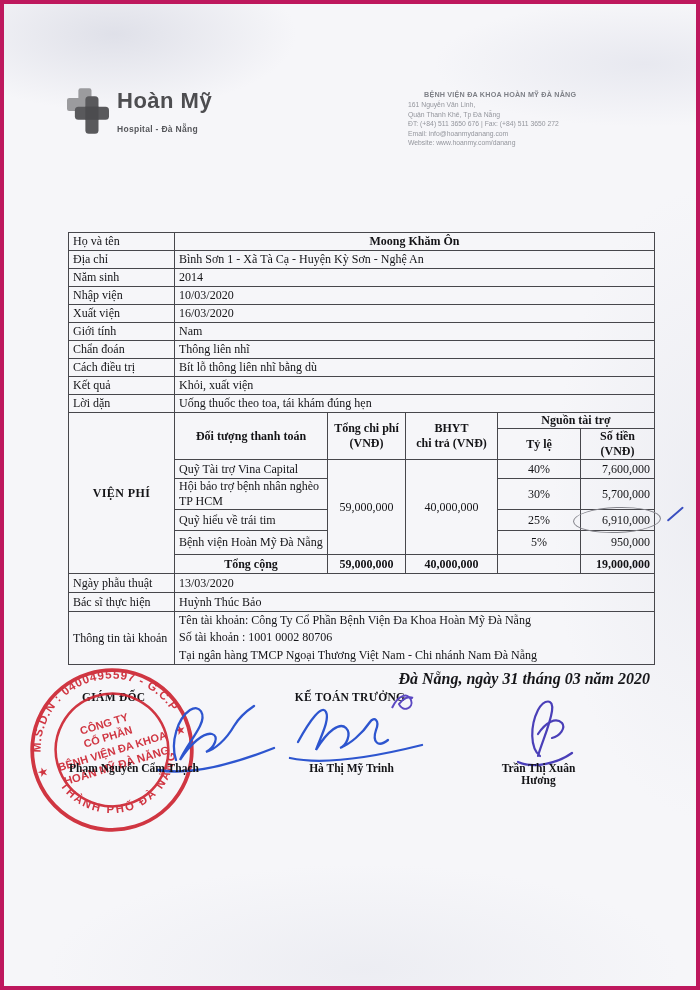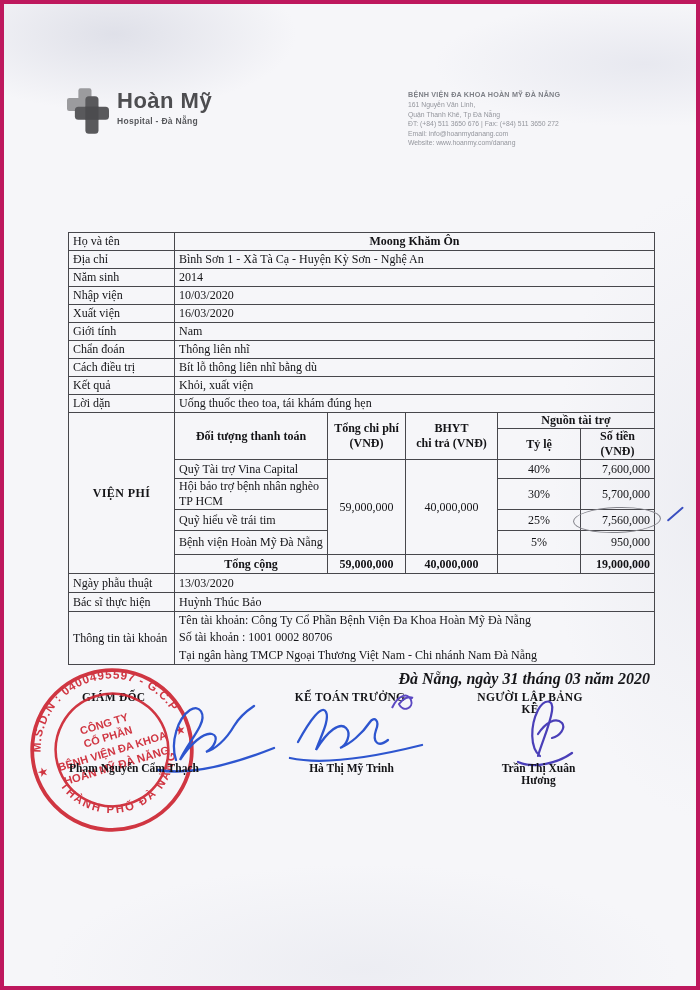--- a/index.html
+++ b/index.html
@@ -13,27 +13,27 @@
     background:
       radial-gradient(ellipse 260px 110px at 110px 30px, rgba(208,210,222,.6), transparent 70%),
       radial-gradient(ellipse 300px 90px at 640px 60px, rgba(214,216,228,.45), transparent 70%),
       radial-gradient(ellipse 420px 140px at 360px 965px, rgba(222,224,233,.4), transparent 75%),
       radial-gradient(ellipse 200px 420px at 698px 500px, rgba(220,222,231,.35), transparent 75%);
   }
   
   .logo{position:absolute;left:63px;top:84px;display:flex;align-items:flex-start;}
   .logo-text{margin-left:8px;font-family:"Liberation Sans","DejaVu Sans",sans-serif;}
   .brand{font-size:22px;font-weight:600;color:#4d4d50;letter-spacing:.5px;line-height:26px;}
-  .brand-sub{font-size:8.5px;font-weight:bold;color:#56575b;margin-top:2px;letter-spacing:.3px;}
+  .brand-sub{font-size:8.5px;font-weight:bold;color:#56575b;margin-top:10px;letter-spacing:.3px;}
   .contact{
     position:absolute;left:404px;top:86px;width:230px;
     font-family:"Liberation Sans","DejaVu Sans",sans-serif;
     font-size:6.8px;line-height:1.4;color:#94969d;
   }
-  .contact .c-name{font-weight:bold;color:#7e8087;font-size:7.2px;letter-spacing:.2px;}
+  .contact .c-name{font-weight:bold;color:#7e8087;font-size:7.2px;letter-spacing:.2px;margin-left:16px;}
   
   .title{position:absolute;left:0;top:186px;width:100%;text-align:center;
     font-size:15px;font-weight:bold;letter-spacing:.6px;color:#141417;}
   
   table.doc{position:absolute;left:64px;top:228px;width:586px;border-collapse:collapse;table-layout:fixed;}
   .doc td{border:1px solid #47474c;font-size:12px;padding:0 4px;vertical-align:middle;line-height:1.25;color:#141417;}
   tr.inforow{height:18px;}
   .lbl{padding-left:6px;}
   .val{padding-left:8px;}
   .name-val{text-align:center;font-weight:bold;}
@@ -179,21 +179,21 @@
     <tr class="feeR2">
       <td class="payer">Hội bảo trợ bệnh nhân nghèo TP HCM</td>
       <td class="ratio">30%</td>
       <td class="amount">5,700,000</td>
     </tr>
     <tr class="feeR3">
       <td class="payer">Quỹ hiểu về trái tim</td>
       <td class="ratio">25%</td>
       <td class="amount pos-rel">
         <span class="pencil-ellipse"></span>
-        <span>7,560,000</span>
+        <span>6,910,000</span>
       </td>
     </tr>
     <tr class="feeR4">
       <td class="payer">Bệnh viện Hoàn Mỹ Đà Nẵng</td>
       <td class="ratio">5%</td>
       <td class="amount">950,000</td>
     </tr>
 
     <tr class="total-row">
       <td class="num">Tổng cộng</td>
@@ -221,21 +221,20 @@
     </tr>
   </tbody>
     </table>
 
   <div class="blue-tick"></div>
 
   <div class="date-line">Đà Nẵng, ngày 31 tháng 03 năm 2020</div>
 
   <div class="sig-title t1">GIÁM ĐỐC</div>
   <div class="sig-title t2">KẾ TOÁN TRƯỞNG</div>
-  <div class="sig-title t3">NGƯỜI LẬP BẢNG KÊ</div>
 
   <svg class="stamp" viewBox="0 0 200 200">
     <defs>
       <path id="arcTop" d="M 15 100 A 85 85 0 0 1 185 100" fill="none"></path>
       <path id="arcBot" d="M 25 100 A 75 75 0 0 0 175 100" fill="none"></path>
     </defs>
     <circle cx="100" cy="100" r="95" fill="none" stroke="#cd2633" stroke-width="4.5"></circle>
     <circle cx="100" cy="100" r="67" fill="none" stroke="#cd2633" stroke-width="3"></circle>
     <text font-size="14" font-weight="bold" fill="#cd2633" letter-spacing="1">
       <textPath href="#arcTop" startOffset="50%" text-anchor="middle">M.S.D.N : 0400495597 - G.C.P</textPath>

